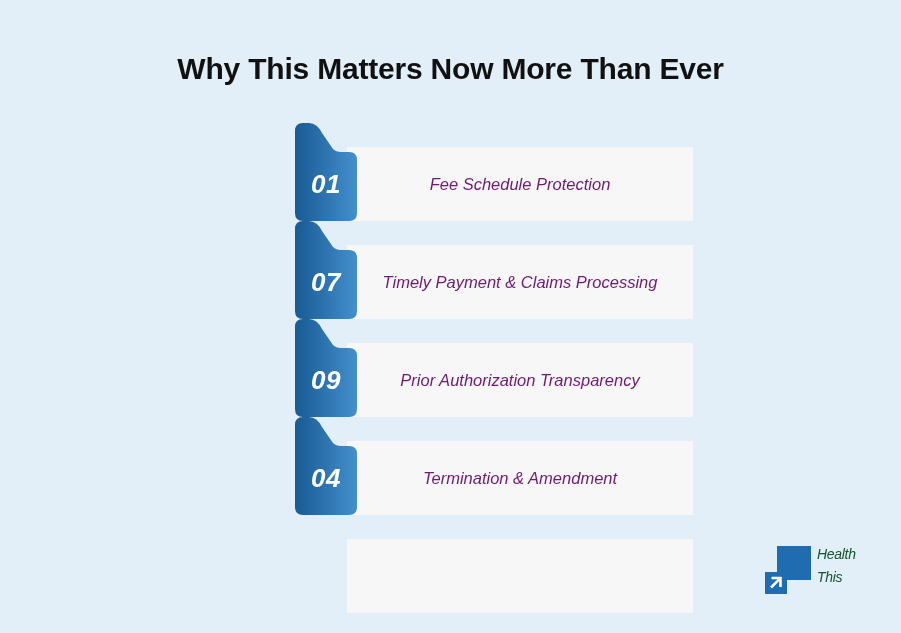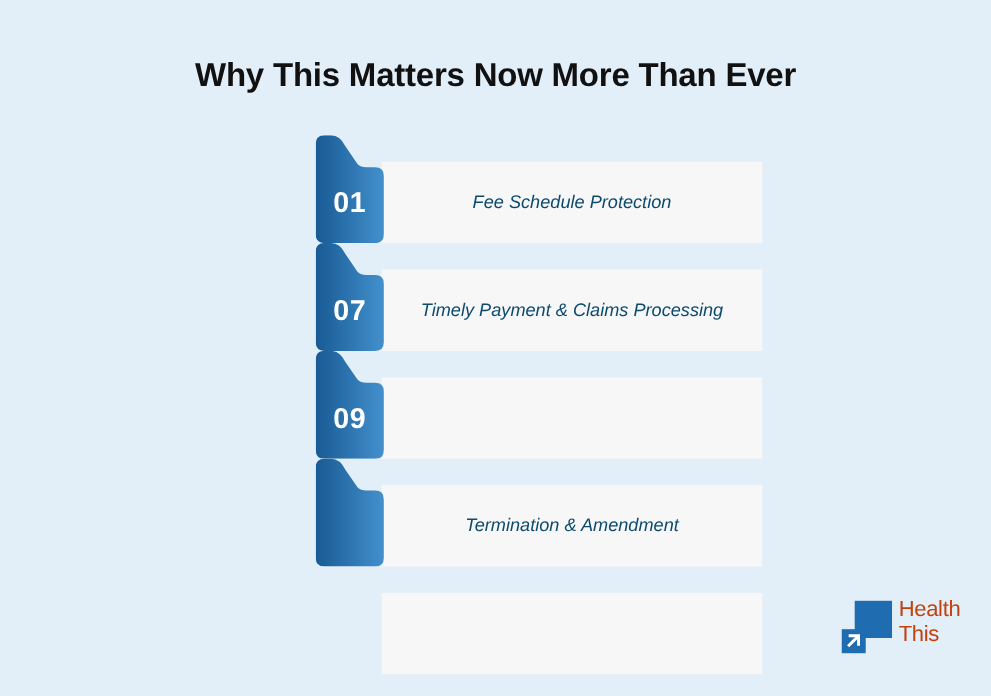--- a/index.html
+++ b/index.html
@@ -64,32 +64,33 @@
   .item-label {
     position: absolute;
     left: 60px;
     top: 24px;
     right: 0;
     height: 74px;
     line-height: 74px;
     text-align: center;
     font-size: 16.5px;
     font-style: italic;
-    color: #0c4a6e;
+    color: #701a75;
     white-space: nowrap;
     overflow: hidden;
   }
 
   
   .item-badge {
     position: absolute;
-    left: 0;
+    left: 8px;
     top: 0;
     width: 62px;
     height: 98px;
+    font-style: italic;
   }
   .item-badge svg {
     position: absolute;
     inset: 0;
     display: block;
   }
   .badge-number {
     position: absolute;
     left: 0;
     top: 24px;
@@ -115,24 +116,25 @@
     position: absolute;
     left: 0;
     top: 3px;
     width: 46px;
     height: 48px;
   }
   #logo-wordmark {
     position: absolute;
     left: 52px;
     top: 0px;
-    font-size: 20px;
+    font-size: 14px;
     line-height: 23px;
-    color: #c2410c;
+    color: #14532d;
     letter-spacing: -0.3px;
+    font-style: italic;
   }
   #logo-wordmark div { white-space: nowrap; }
 </style>
 </head>
 <body>
 
 <div id="slide">
 
   <div id="page-title">Why This Matters Now More Than Ever</div>
 
@@ -167,20 +169,21 @@
             </linearGradient>
           </defs>
           <path d="M8,0 L14,0 Q22,0 27,10 L38,26 Q41,29 46,29 L54,29 Q62,29 62,37 L62,90 Q62,98 54,98 L8,98 Q0,98 0,90 L0,8 Q0,0 8,0 Z" fill="url(#g2)"></path>
         </svg>
         <div class="badge-number">07</div>
       </div>
     </div>
 
     <div class="item-row">
       <div class="item-card"></div>
+      <div class="item-label">Prior Authorization Transparency</div>
       <div class="item-badge">
         <svg viewBox="0 0 62 98" xmlns="http://www.w3.org/2000/svg" aria-hidden="true">
           <defs>
             <linearGradient id="g3" x1="0" y1="0" x2="1" y2="0">
               <stop offset="0" stop-color="#185a94"></stop>
               <stop offset="1" stop-color="#4390cd"></stop>
             </linearGradient>
           </defs>
           <path d="M8,0 L14,0 Q22,0 27,10 L38,26 Q41,29 46,29 L54,29 Q62,29 62,37 L62,90 Q62,98 54,98 L8,98 Q0,98 0,90 L0,8 Q0,0 8,0 Z" fill="url(#g3)"></path>
         </svg>
@@ -194,20 +197,21 @@
       <div class="item-badge">
         <svg viewBox="0 0 62 98" xmlns="http://www.w3.org/2000/svg" aria-hidden="true">
           <defs>
             <linearGradient id="g4" x1="0" y1="0" x2="1" y2="0">
               <stop offset="0" stop-color="#185a94"></stop>
               <stop offset="1" stop-color="#4390cd"></stop>
             </linearGradient>
           </defs>
           <path d="M8,0 L14,0 Q22,0 27,10 L38,26 Q41,29 46,29 L54,29 Q62,29 62,37 L62,90 Q62,98 54,98 L8,98 Q0,98 0,90 L0,8 Q0,0 8,0 Z" fill="url(#g4)"></path>
         </svg>
+        <div class="badge-number">04</div>
       </div>
     </div>
 
     <div class="item-row">
       <div class="item-card"></div>
     </div>
 
   </div>
 
   <div id="brand-logo">

